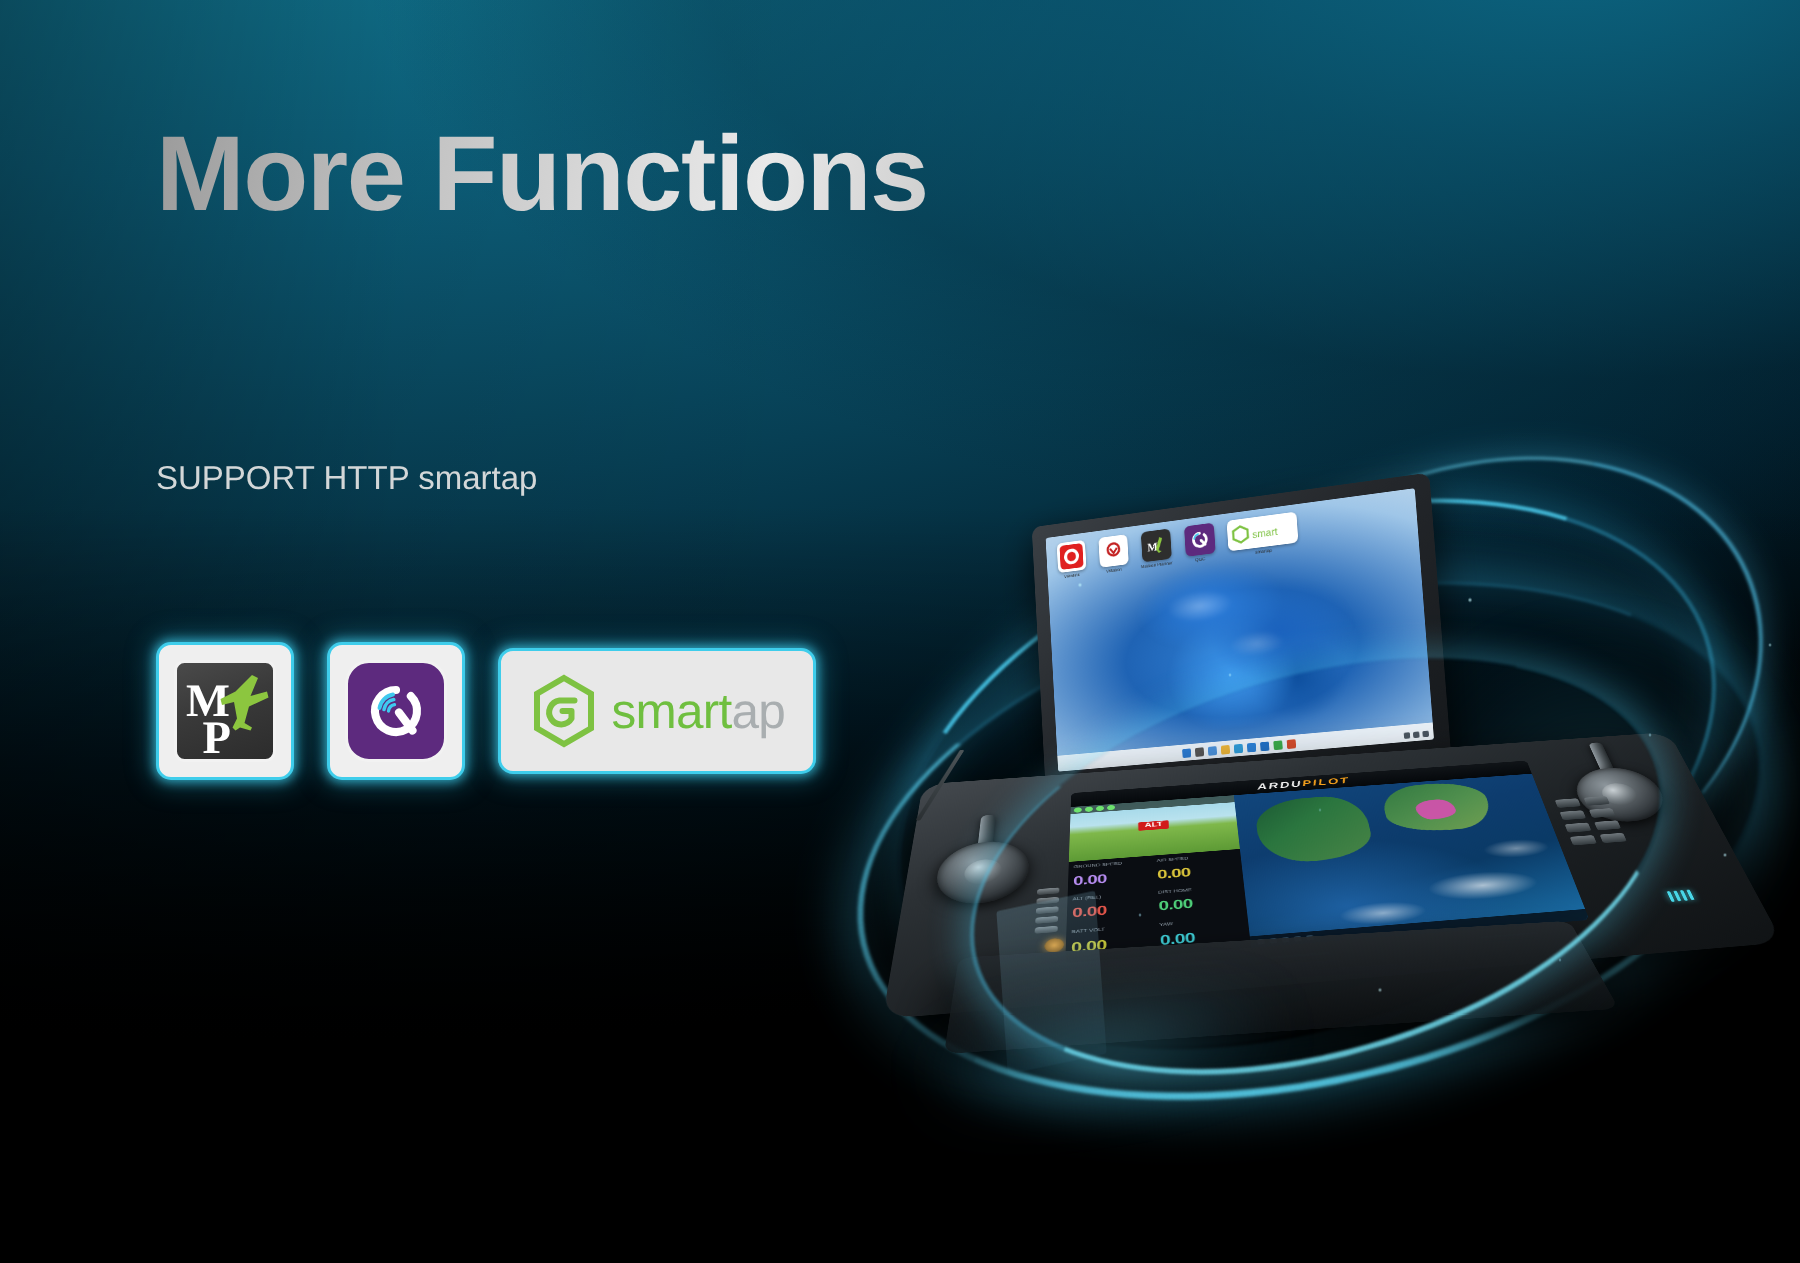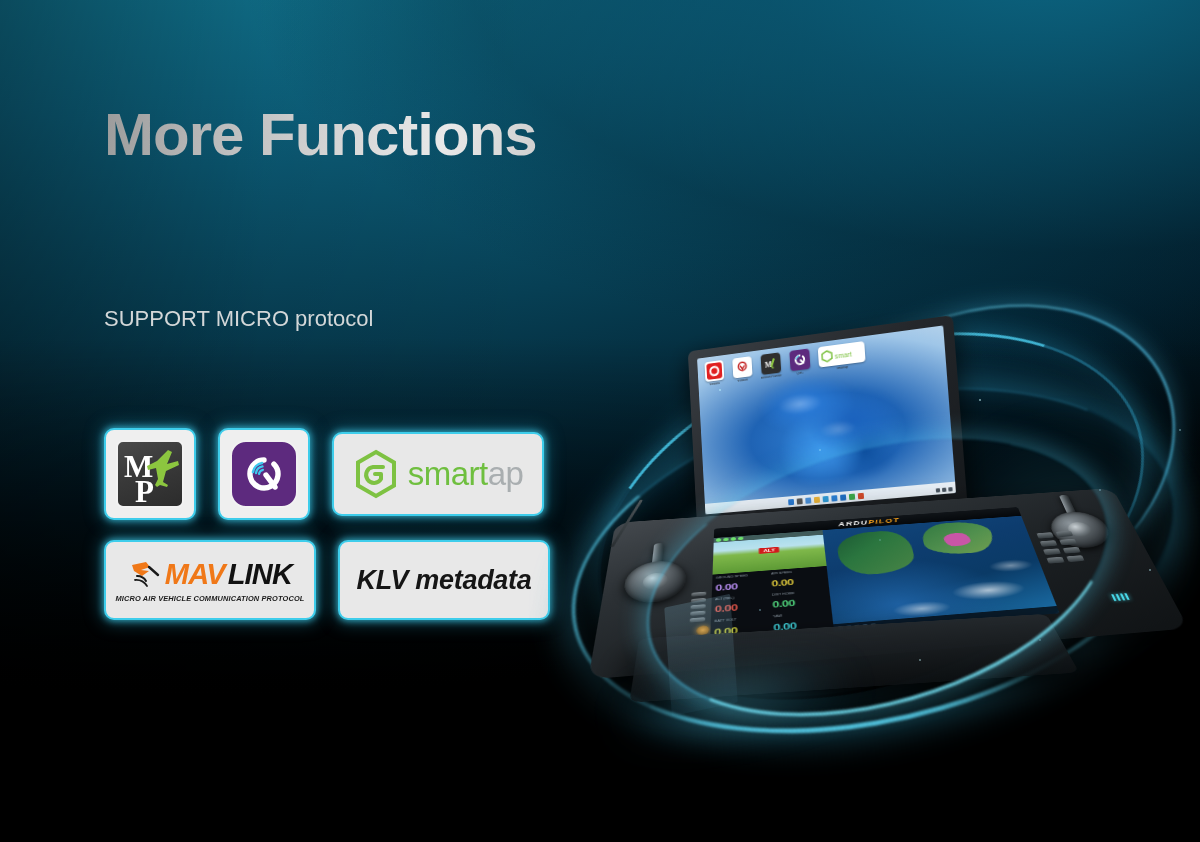--- a/index.html
+++ b/index.html
@@ -41,32 +41,31 @@
     position: absolute;
     inset: 0;
     background: linear-gradient(to right, rgba(0,0,0,0.30) 0%, rgba(0,0,0,0.05) 22%, rgba(0,0,0,0) 45%);
   }
 
   
   .headline {
     position: absolute;
     left: 104px;
     top: 80px;
-    font-size: 60px;
+    font-size: 71px;
     font-weight: 700;
     letter-spacing: -1px;
     line-height: 1.04;
     background: linear-gradient(100deg, #9b9b9b 0%, #bdbdbd 28%, #d6d6d6 55%, #e9e9e9 78%, #cfcfcf 100%);
     -webkit-background-clip: text;
     background-clip: text;
     color: transparent;
     -webkit-text-fill-color: transparent;
     text-shadow: none;
     white-space: nowrap;
-    margin-top: 24px;
   }
 
   .subline {
     position: absolute;
     left: 104px;
     top: 212px;
     width: 840px;
     font-size: 22px;
     line-height: 1.62;
     color: #d3d7d8;
@@ -590,21 +589,21 @@
 
 <div id="page">
 
   <div class="bg-base"></div>
   <div class="bg-teal-right"></div>
   <div class="bg-dark-left"></div>
   <div class="bg-dark-bottom"></div>
 
   <div class="headline">More Functions</div>
 
-  <div class="subline2">SUPPORT MICRO protocol</div>
+  <div class="subline2">SUPPORT HTTP smartap</div>
 
   <div class="badges">
 
     <div class="badge-row">
 
       <div class="badge badge-sq">
         <div class="mp-tile">
           <div class="mp-text">
             <span class="mp-m">M</span>
             <span class="mp-p">P</span>
@@ -632,43 +631,20 @@
           <svg width="46" height="50" viewBox="0 0 46 50">
             <path d="M23 3 L41 13.5 L41 36.5 L23 47 L5 36.5 L5 13.5 Z" fill="none" stroke="#7ec242" stroke-width="4"></path>
             <path d="M30 18 L20 18 A8 8 0 1 0 28 30 L28 25 L22 25" fill="none" stroke="#7ec242" stroke-width="4" stroke-linecap="round" stroke-linejoin="round"></path>
           </svg>
           <div class="smartap-word"><span class="sa-green">smart</span><span class="sa-gray">ap</span></div>
         </div>
       </div>
 
     </div>
 
-    <div class="badge-row">
-
-      <div class="badge badge-mavlink">
-        <div class="mav-inner">
-          <div class="mav-top">
-            <svg width="34" height="30" viewBox="0 0 34 30">
-              <path d="M4 6 L18 3 L22 8 L13 11 L21 12 L14 17 L6 12 Z" fill="#f07818"></path>
-              <path d="M21 8 L30 16" stroke="#1a1a1a" stroke-width="2.4" fill="none" stroke-linecap="round"></path>
-              <path d="M9 17 a10 10 0 0 1 9 5" stroke="#1a1a1a" stroke-width="2" fill="none" stroke-linecap="round"></path>
-              <path d="M7 21 a13 13 0 0 1 12 6" stroke="#1a1a1a" stroke-width="1.8" fill="none" stroke-linecap="round"></path>
-            </svg>
-            <span class="mav-word mav-orange">MAV</span>
-              <span class="mav-word mav-black">LINK</span>
-          </div>
-          <div class="mav-tag">MICRO AIR VEHICLE COMMUNICATION PROTOCOL</div>
-        </div>
-      </div>
-
-      <div class="badge badge-klv">
-        <span class="klv-word">KLV metadata</span>
-      </div>
-
-    </div>
   </div>
 
   <div class="device-area">
 
     <div class="glow-blob glow-right"></div>
     <div class="swirl swirl-4"></div>
     <div class="swirl swirl-1"></div>
     <div class="swirl swirl-2"></div>
 
     <div class="tablet">

